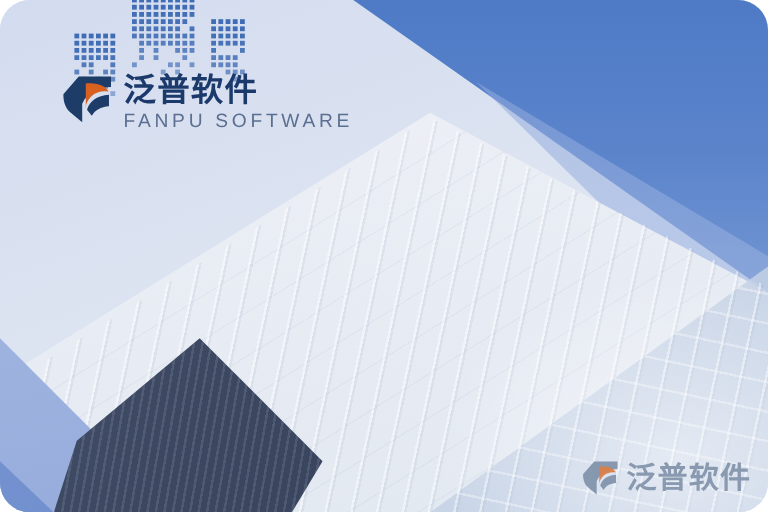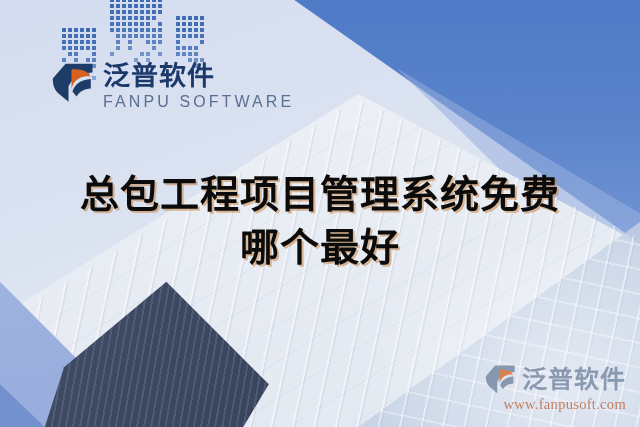--- a/index.html
+++ b/index.html
@@ -9,20 +9,21 @@
     background: #ffffff;
   }
 
   .banner {
     position: relative;
     width: 640px;
     height: 427px;
     overflow: hidden;
     background: #d6deee;
     font-family: "Liberation Sans", "DejaVu Sans", sans-serif;
+    border-radius: 25px;
     -webkit-font-smoothing: antialiased;
   }
 
   
 
   .bg-base {
     position: absolute;
     inset: 0;
     background: linear-gradient(160deg, #d3dcef 0%, #dce3f1 45%, #e6ebf4 100%);
   }
@@ -486,30 +487,25 @@
       <path d="M13.6 0.8 L40.5 0.8 L40.5 9.5 C30 9.5 20.5 14 16.5 23.5 L16.5 38.8 L6.5 30.5 C1.5 26 0.8 20 0.8 15.5 Z" fill="#1d3c68"></path>
       <path d="M19.5 6.5 C30 5.5 36.5 9 38.5 13.5 C34.5 12.5 28 13.5 24 17.5 C21 20.5 19.5 24 19.5 27 Z" fill="#d9611f"></path>
       <path d="M20.5 28.5 C22.5 21.5 29 16.5 38.8 16 L38.8 25.5 C32 25.8 27 29 24.5 33.5 Z" fill="#1d3c68"></path>
     </svg>
     <div class="logo-text">
       <span class="logo-cn">泛普软件</span>
       <span class="logo-en">FANPU SOFTWARE</span>
     </div>
   </div>
 
-  <div class="headline">
-    <span class="l1">总包工程项目管理系统免费</span>
-    <span class="l2">哪个最好</span>
-  </div>
 
   <div class="watermark">
     <div class="wm-row">
       <svg class="wm-mark" viewBox="0 0 42 40">
         <path d="M13.6 0.8 L40.5 0.8 L40.5 9.5 C30 9.5 20.5 14 16.5 23.5 L16.5 38.8 L6.5 30.5 C1.5 26 0.8 20 0.8 15.5 Z" fill="#8293ab" opacity=".95"></path>
         <path d="M19.5 6.5 C30 5.5 36.5 9 38.5 13.5 C34.5 12.5 28 13.5 24 17.5 C21 20.5 19.5 24 19.5 27 Z" fill="#d98048" opacity=".95"></path>
         <path d="M20.5 28.5 C22.5 21.5 29 16.5 38.8 16 L38.8 25.5 C32 25.8 27 29 24.5 33.5 Z" fill="#8293ab" opacity=".95"></path>
       </svg>
       <span class="wm-cn">泛普软件</span>
     </div>
-    <div class="wm-url">www.fanpusoft.com</div>
   </div>
 
 </div>
 
 </body></html>

